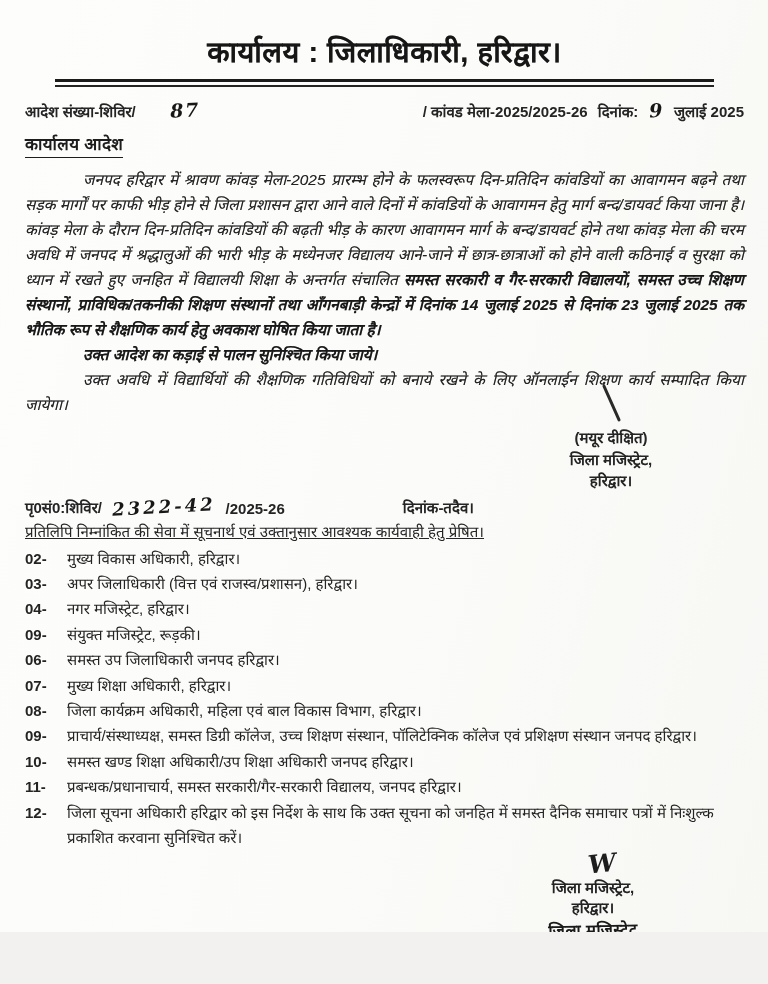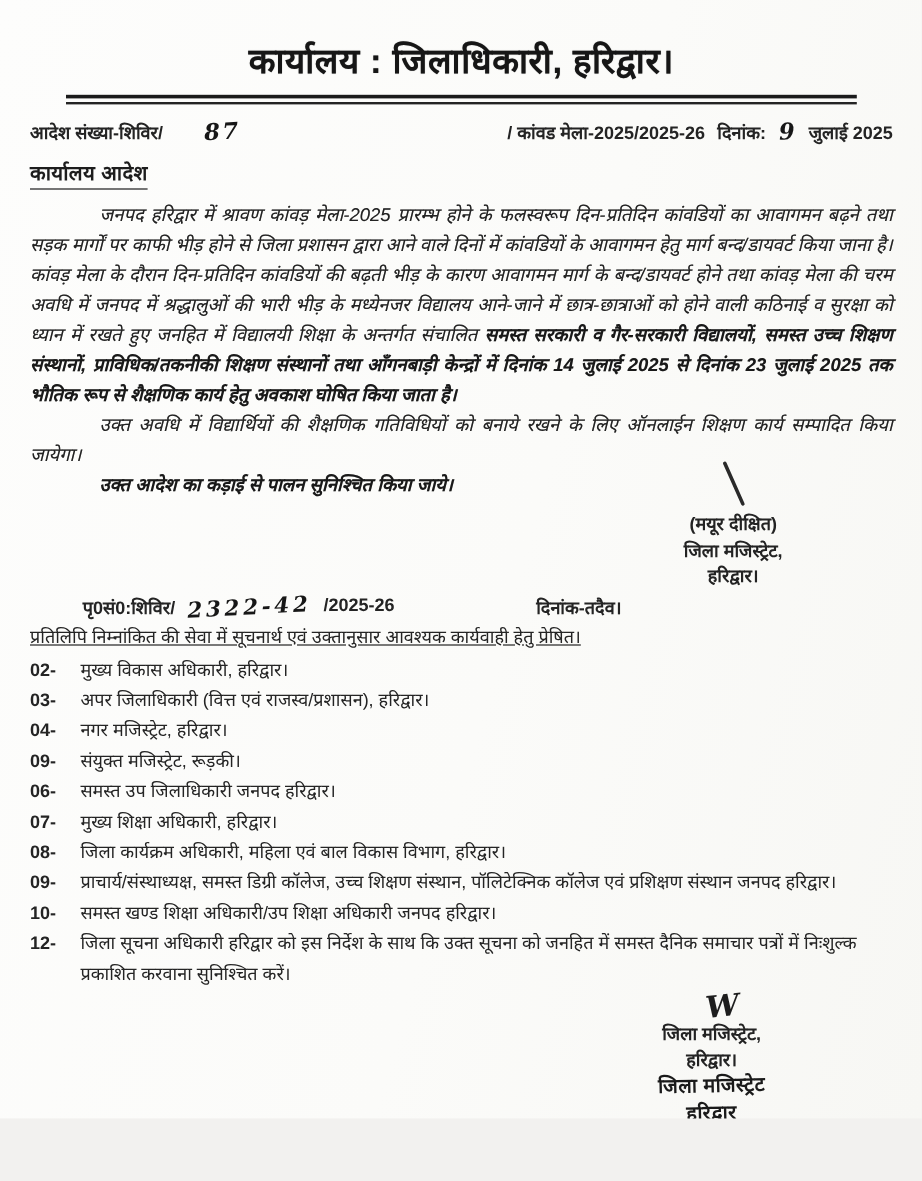--- a/index.html
+++ b/index.html
@@ -50,22 +50,22 @@
   .sig1{
     width:150px;margin:-34px 58px 0 auto;text-align:center;
     font-size:15px;line-height:21.5px;font-weight:600;color:#232323;position:relative;
   }
   .pen-slash{
     width:3px;height:40px;background:#2a2a2a;border-radius:2px;
     margin:0 auto 4px auto;transform:rotate(-24deg);
   }
   
   .ref-line{
-    display:flex;align-items:flex-start;font-size:15px;font-weight:600;
-    color:#242424;margin-top:4px;white-space:nowrap;margin-left:44px;
+    display:flex;align-items:flex-end;font-size:15px;font-weight:600;
+    color:#242424;margin-top:4px;white-space:nowrap;
   }
   .ref-line .hw{margin:0 10px;font-size:18px;letter-spacing:3px;}
   .ref-date{margin-left:118px;}
   .copy-line{font-size:15px;color:#242424;margin-top:3px;line-height:24px;text-decoration:underline;}
   
   .recipients{margin-top:2px;}
   .r-row{display:flex;font-size:15px;line-height:25.4px;color:#242424;}
   .r-num{width:42px;flex-shrink:0;font-weight:600;}
   .r-text{flex:1;padding-right:14px;}
   
@@ -102,23 +102,23 @@
       <span>जुलाई 2025</span>
     </span>
   </div>
 
   <div class="heading-wrap">
     <span class="heading">कार्यालय आदेश</span>
   </div>
 
   <p class="para indent"><span>जनपद हरिद्वार में श्रावण कांवड़ मेला-2025 प्रारम्भ होने के फलस्वरूप दिन-प्रतिदिन कांवडियों का आवागमन बढ़ने तथा सड़क मार्गों पर काफी भीड़ होने से जिला प्रशासन द्वारा आने वाले दिनों में कांवडियों के आवागमन हेतु मार्ग बन्द/डायवर्ट किया जाना है। कांवड़ मेला के दौरान दिन-प्रतिदिन कांवडियों की बढ़ती भीड़ के कारण आवागमन मार्ग के बन्द/डायवर्ट होने तथा कांवड़ मेला की चरम अवधि में जनपद में श्रद्धालुओं की भारी भीड़ के मध्येनजर विद्यालय आने-जाने में छात्र-छात्राओं को होने वाली कठिनाई व सुरक्षा को ध्यान में रखते हुए जनहित में विद्यालयी शिक्षा के अन्तर्गत संचालित </span><span class="bold">समस्त सरकारी व गैर-सरकारी विद्यालयों, समस्त उच्च शिक्षण संस्थानों, प्राविधिक/तकनीकी शिक्षण संस्थानों तथा आँगनबाड़ी केन्द्रों में दिनांक 14 जुलाई 2025 से दिनांक 23 जुलाई 2025 तक भौतिक रूप से शैक्षणिक कार्य हेतु अवकाश घोषित किया जाता है।</span></p>
 
+  <p class="para indent bold">उक्त आदेश का कड़ाई से पालन सुनिश्चित किया जाये।</p>
+
   <p class="para indent">उक्त अवधि में विद्यार्थियों की शैक्षणिक गतिविधियों को बनाये रखने के लिए ऑनलाईन शिक्षण कार्य सम्पादित किया जायेगा।</p>
-
-  <p class="para indent bold">उक्त आदेश का कड़ाई से पालन सुनिश्चित किया जाये।</p>
 
   <div class="sig1">
     <div class="pen-slash"></div>
     <div>(मयूर दीक्षित)</div>
     <div>जिला मजिस्ट्रेट,</div>
     <div>हरिद्वार।</div>
   </div>
 
   <div class="ref-line">
     <span>पृ0सं0:शिविर/</span>
@@ -160,20 +160,24 @@
       </div>
     <div class="r-row">
         <span class="r-num">09-</span>
         <span class="r-text">प्राचार्य/संस्थाध्यक्ष, समस्त डिग्री कॉलेज, उच्च शिक्षण संस्थान, पॉलिटेक्निक कॉलेज एवं प्रशिक्षण संस्थान जनपद हरिद्वार।</span>
       </div>
     <div class="r-row">
         <span class="r-num">10-</span>
         <span class="r-text">समस्त खण्ड शिक्षा अधिकारी/उप शिक्षा अधिकारी जनपद हरिद्वार।</span>
       </div>
     <div class="r-row">
+        <span class="r-num">11-</span>
+        <span class="r-text">प्रबन्धक/प्रधानाचार्य, समस्त सरकारी/गैर-सरकारी विद्यालय, जनपद हरिद्वार।</span>
+      </div>
+    <div class="r-row">
         <span class="r-num">12-</span>
         <span class="r-text">जिला सूचना अधिकारी हरिद्वार को इस निर्देश के साथ कि उक्त सूचना को जनहित में समस्त दैनिक समाचार  पत्रों में निःशुल्क प्रकाशित करवाना सुनिश्चित करें।</span>
       </div>
   </div>
 
   <div class="sig2">
     <span class="sig-mark">W</span>
     <div>जिला मजिस्ट्रेट,</div>
     <div>हरिद्वार।</div>
     <div class="stamp">जिला मजिस्ट्रेट</div>

